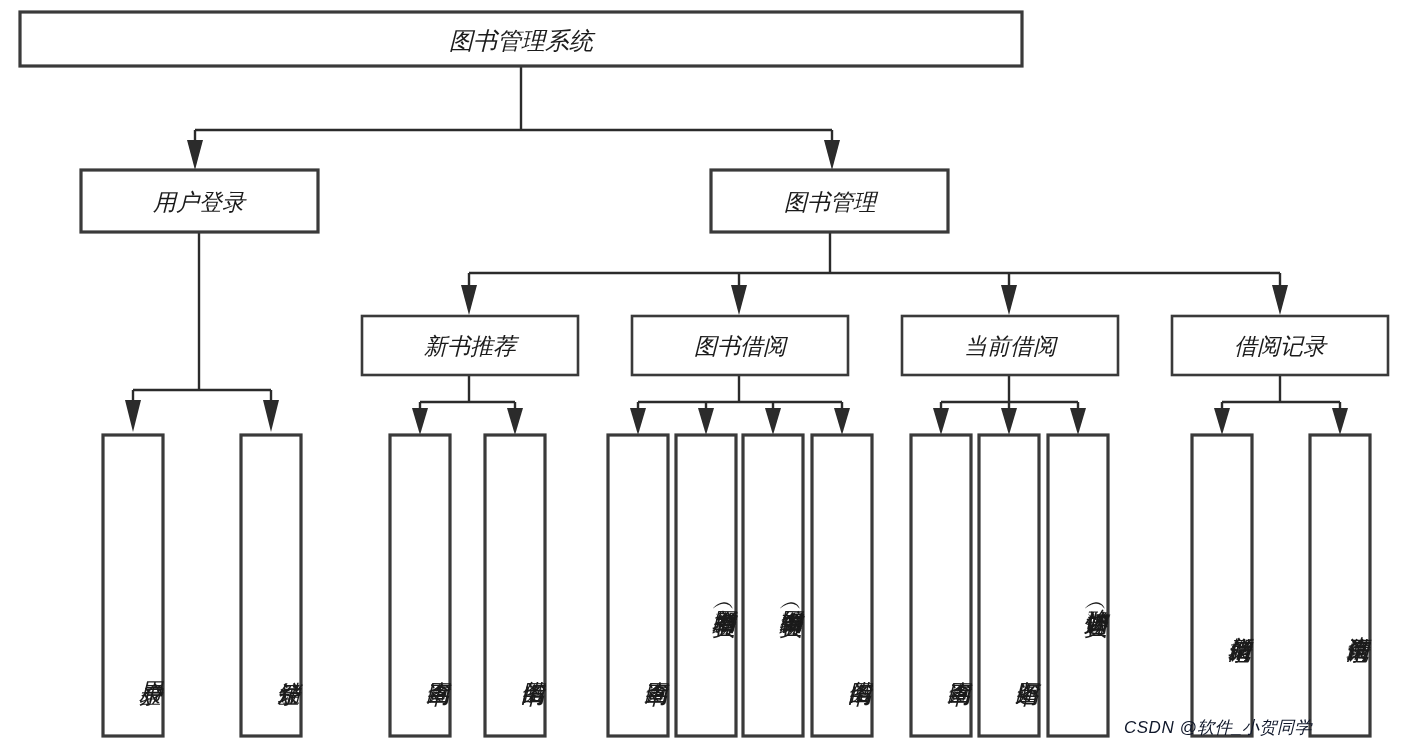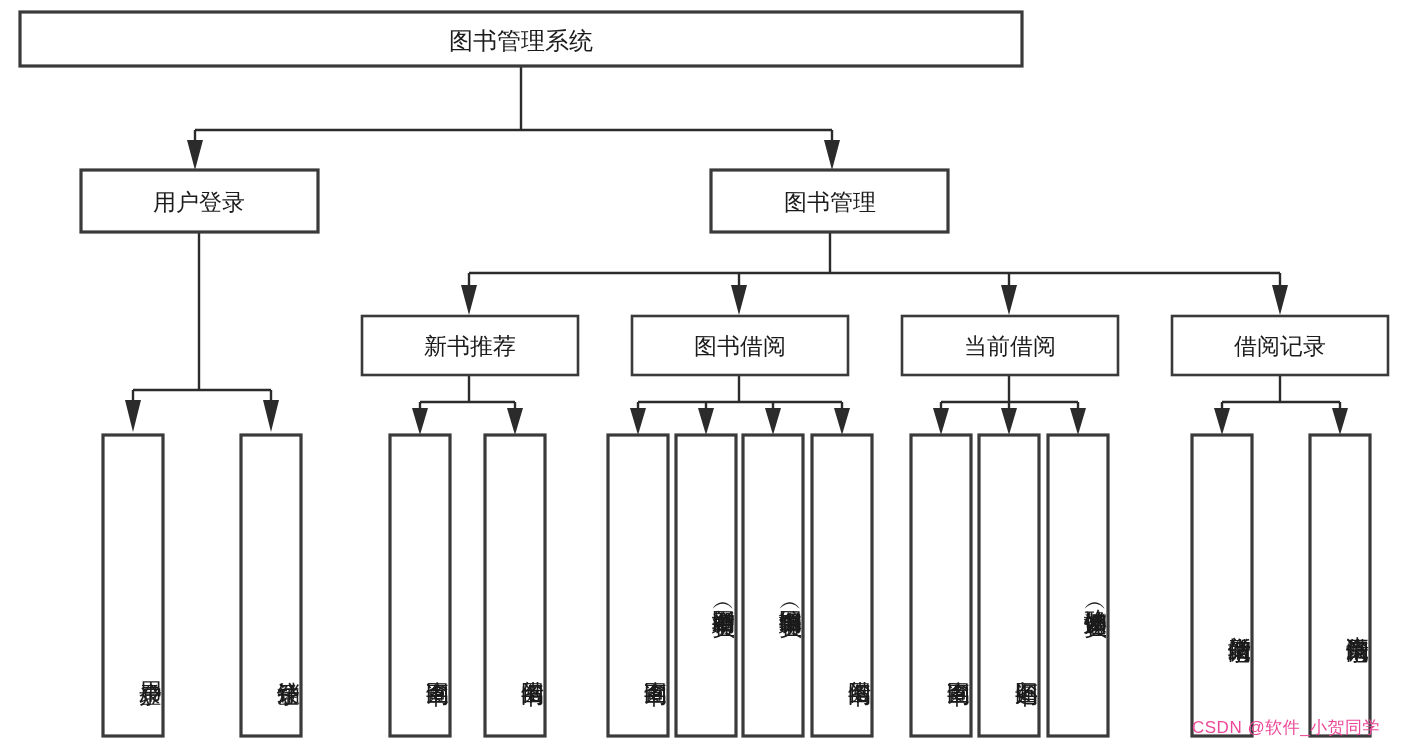--- a/index.html
+++ b/index.html
@@ -11,20 +11,21 @@
     width: 1405px;
     height: 747px;
     font-family: "Liberation Sans", "DejaVu Sans", sans-serif;
     overflow: hidden;
     position: relative;
   }
   #diagram-root {
     position: relative;
     width: 1405px;
     height: 747px;
+    font-style: italic;
   }
   svg.diagram {
     display: block;
     width: 1405px;
     height: 747px;
   }
   .node-box {
     fill: #ffffff;
     stroke: #3a3a3a;
     stroke-width: 2.6;
@@ -65,25 +66,25 @@
     letter-spacing: 1px;
     text-align: center;
     white-space: nowrap;
     pointer-events: none;
     display: flex;
     align-items: flex-start;
     justify-content: center;
   }
   .watermark {
     position: absolute;
-    left: 1192px;
+    left: 1124px;
     top: 716px;
     font-family: "Liberation Sans", "DejaVu Sans", sans-serif;
     font-size: 17px;
-    color: #ec4899;
+    color: #0f172a;
     white-space: nowrap;
     letter-spacing: 0.5px;
   }
 </style>
 </head>
 <body>
 
 <div id="diagram-root">
 
   <svg class="diagram" viewBox="0 0 1405 747">

